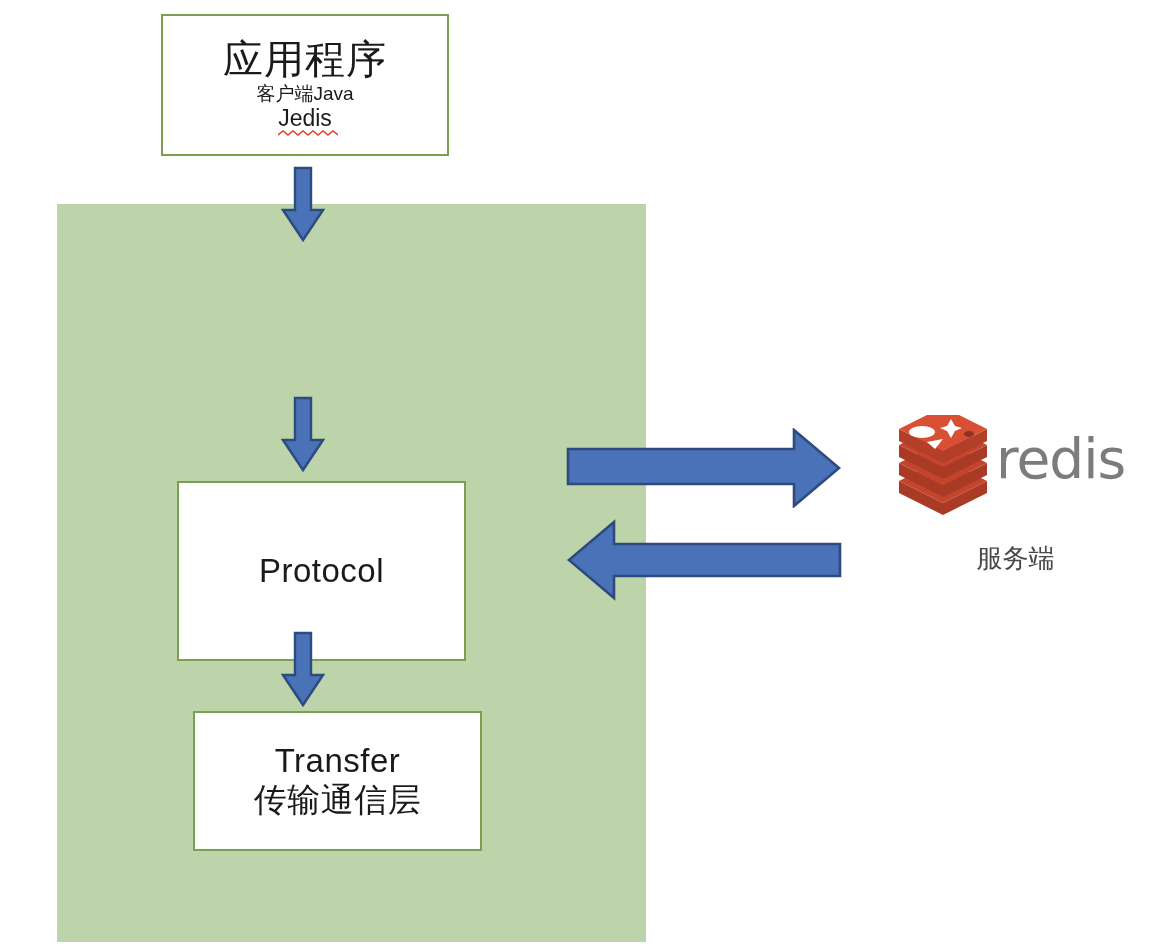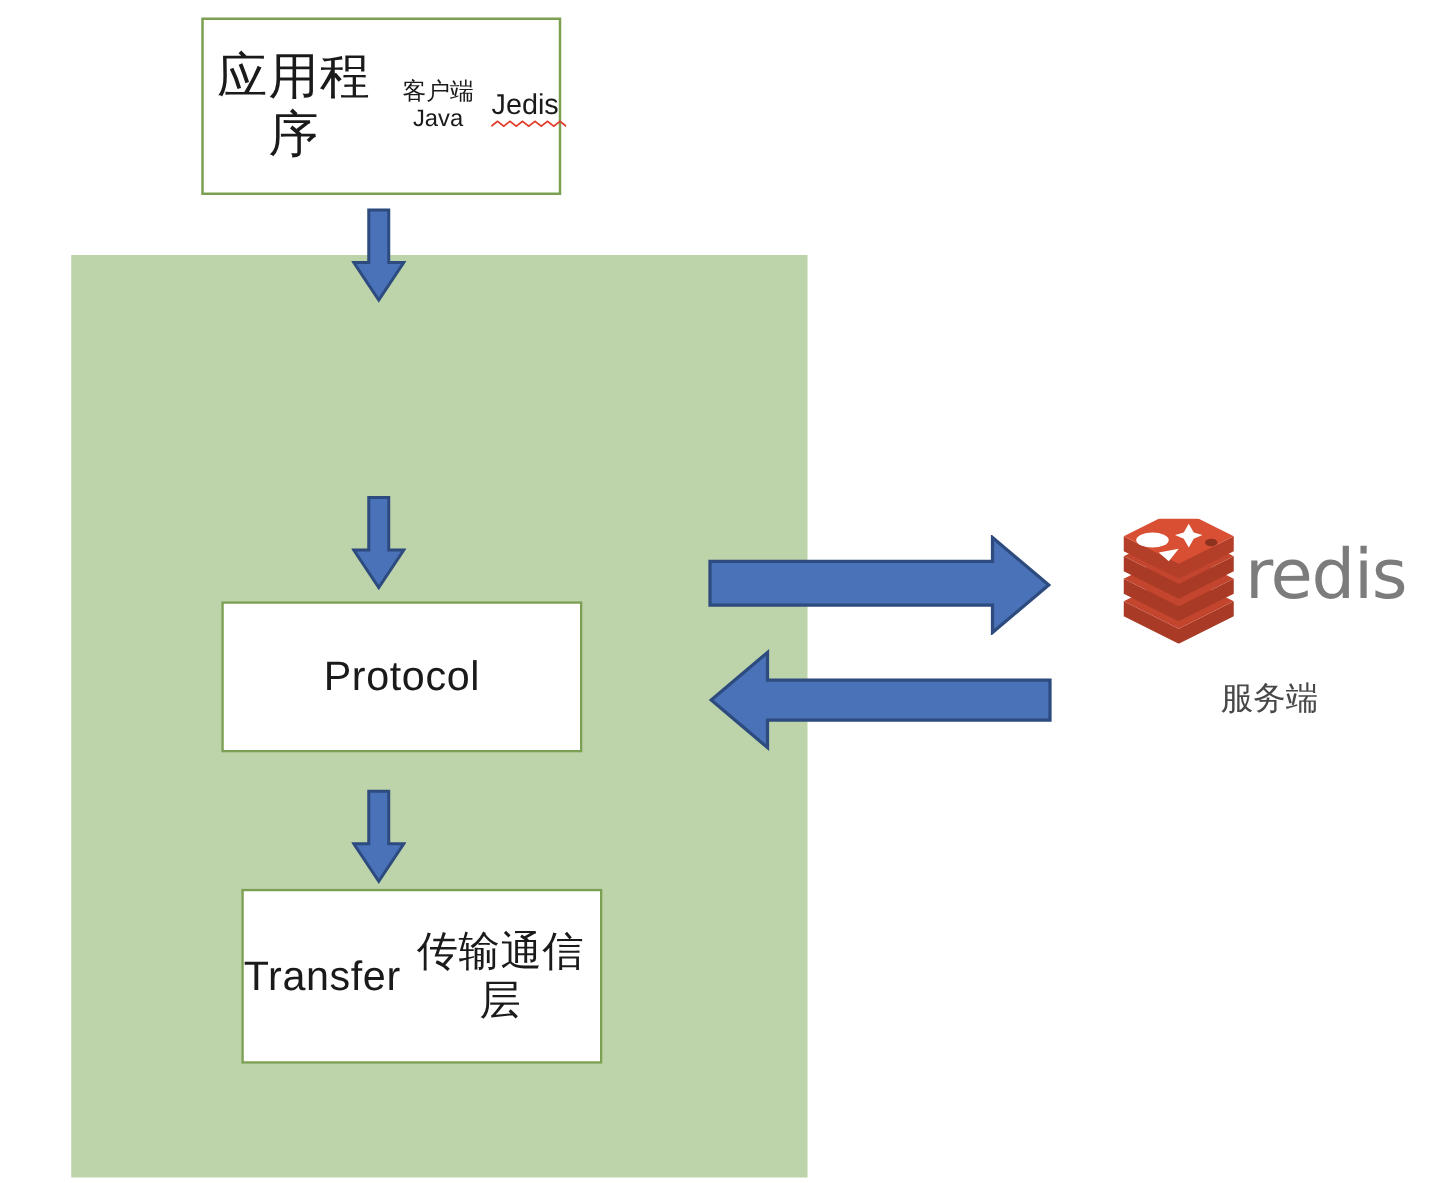--- a/index.html
+++ b/index.html
@@ -29,28 +29,29 @@
     background: #bdd3a9;
   }
 
   
   .node-box {
     position: absolute;
     background: #ffffff;
     border: 2px solid #7ba051;
     box-sizing: border-box;
     display: flex;
+    flex-direction: column;
     align-items: center;
     justify-content: center;
     text-align: center;
     line-height: 1.18;
   }
   .box-app      { left: 161px; top: 14px;  width: 288px; height: 142px; }
   .box-api      { left: 177px; top: 246px; width: 289px; height: 140px; }
-  .box-protocol { left: 177px; top: 481px; width: 289px; height: 121px; }
+  .box-protocol { left: 177px; top: 481px; width: 289px; height: 180px; }
   .box-transfer { left: 177px; top: 711px; width: 289px; height: 140px; margin-left: 16px; }
 
   .line-xl { font-size: 40px; letter-spacing: 1px; }
   .line-lg { font-size: 33px; letter-spacing: 0.5px; }
   .line-md { font-size: 19px; }
   .line-misspelled {
     font-size: 23px;
     position: relative;
     display: inline-block;
     padding-bottom: 2px;

